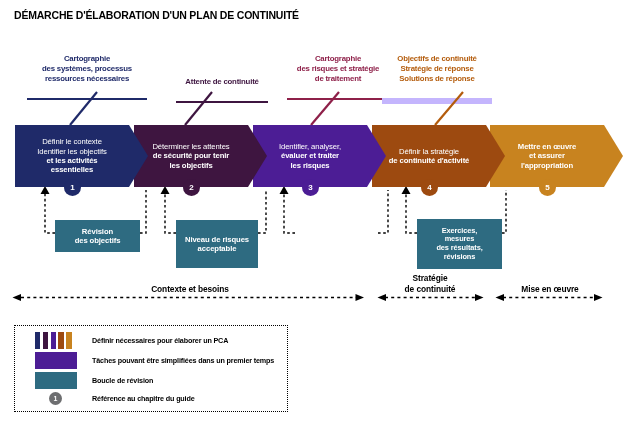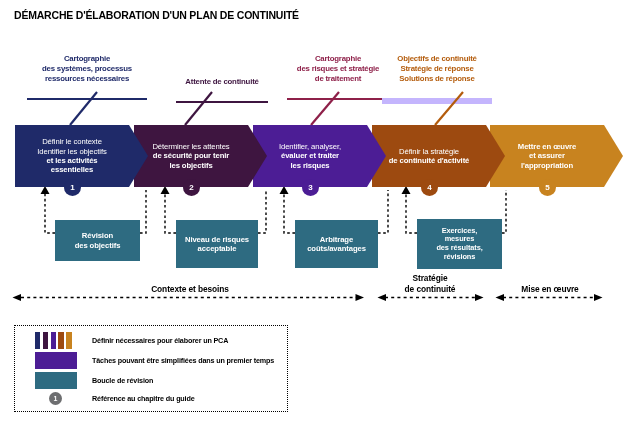--- a/index.html
+++ b/index.html
@@ -27,21 +27,21 @@
   .c-navy{background:#1f2a69;}
   .c-purple{background:#3e1540;}
   .c-crimson{background:#4c1d95;}
   .c-rust{background:#9d4a10;}
   .c-gold{background:#c8831f;}
   .badge{position:absolute;top:179px;width:17px;height:17px;border-radius:50%;color:#fff;
     font-size:8px;font-weight:bold;display:flex;align-items:center;justify-content:center;z-index:20;}
   
   .rbox{position:absolute;background:#2e6b81;color:#fff;font-weight:bold;font-size:7.7px;line-height:1.2;
     display:flex;align-items:center;justify-content:center;text-align:center;letter-spacing:-0.1px;}
-  .rb1{left:55px;top:220px;width:85px;height:41px;}
+  .rb1{left:55px;top:220px;width:85px;height:32px;}
   .rb2{left:176px;top:220px;width:82px;height:48px;}
   .rb3{left:295px;top:220px;width:83px;height:48px;}
   .rb4{left:417px;top:219px;width:85px;height:50px;font-size:7.4px;line-height:1.15;}
   
   .phase{position:absolute;text-align:center;font-weight:bold;color:#000;font-size:8.4px;line-height:1.25;letter-spacing:-0.1px;}
   .ph1{left:100px;top:284px;width:180px;}
   .ph2{left:380px;top:273px;width:100px;}
   .ph3{left:500px;top:284px;width:100px;}
   
   .legend{position:absolute;left:14px;top:325px;width:274px;height:87px;border:1.6px dotted #000;
@@ -120,22 +120,20 @@
   <div class="badge c-navy" style="left:64px;">1</div>
   <div class="badge c-purple" style="left:183px;">2</div>
   <div class="badge c-crimson" style="left:302px;">3</div>
   <div class="badge c-rust" style="left:421px;">4</div>
   <div class="badge c-gold" style="left:539px;">5</div>
 
   <div class="rbox rb1 preline">Révision
 des objectifs</div>
   <div class="rbox rb2 preline">Niveau de risques
 acceptable</div>
-  <div class="rbox rb3 preline">Arbitrage
-coûts/avantages</div>
   <div class="rbox rb4 preline">Exercices,
 mesures
 des résultats,
 révisions</div>
 
   <div class="phase ph2 preline">Stratégie
 de continuité</div>
   <div class="phase ph1 preline">Contexte et besoins</div>
   <div class="phase ph3 preline">Mise en œuvre</div>
 

